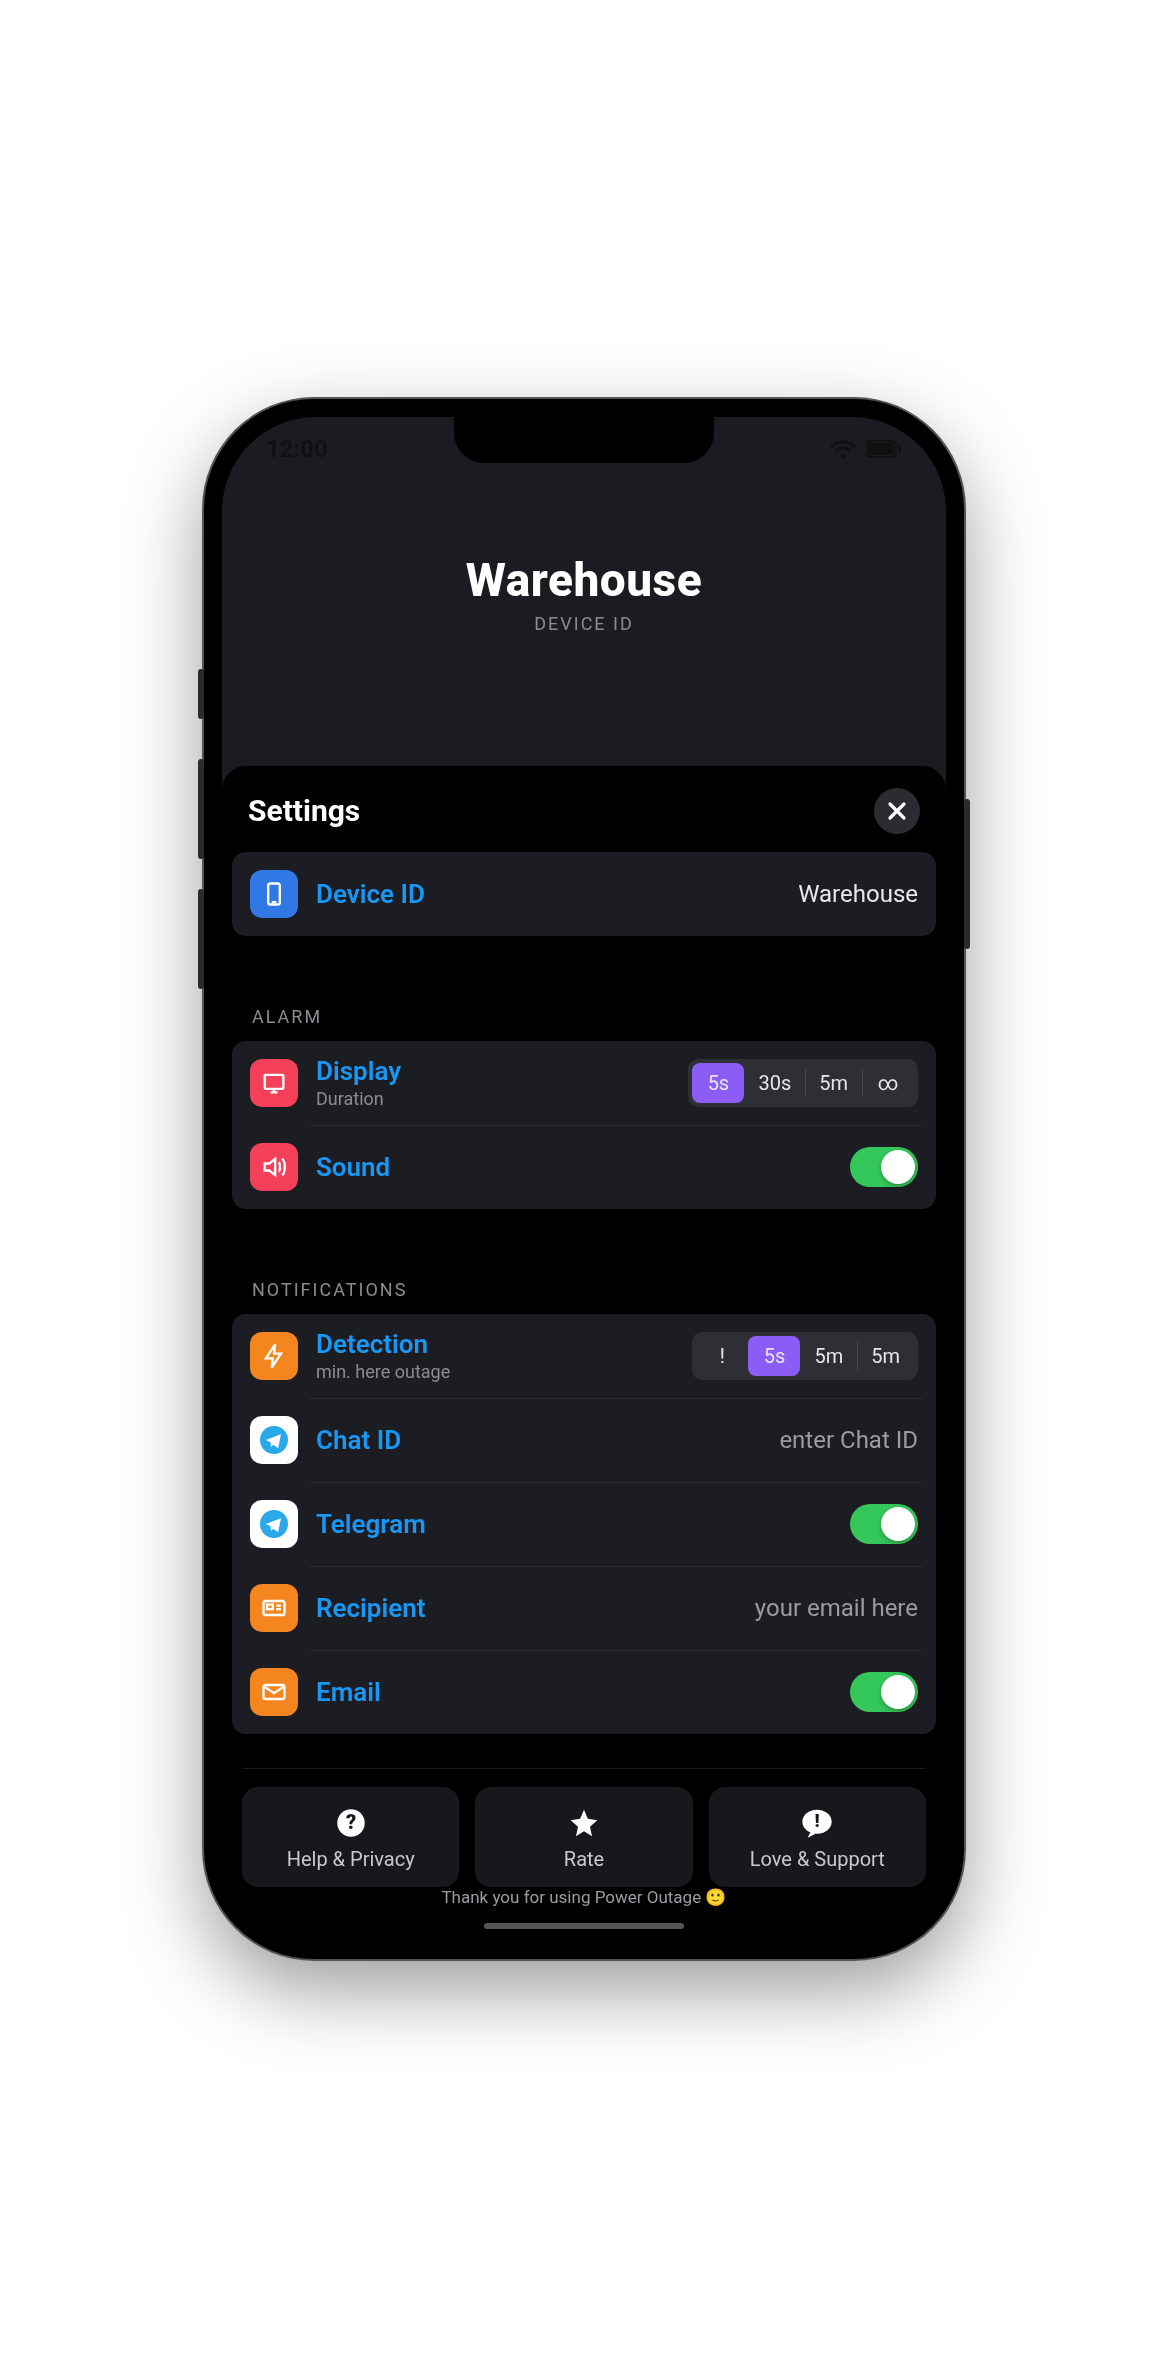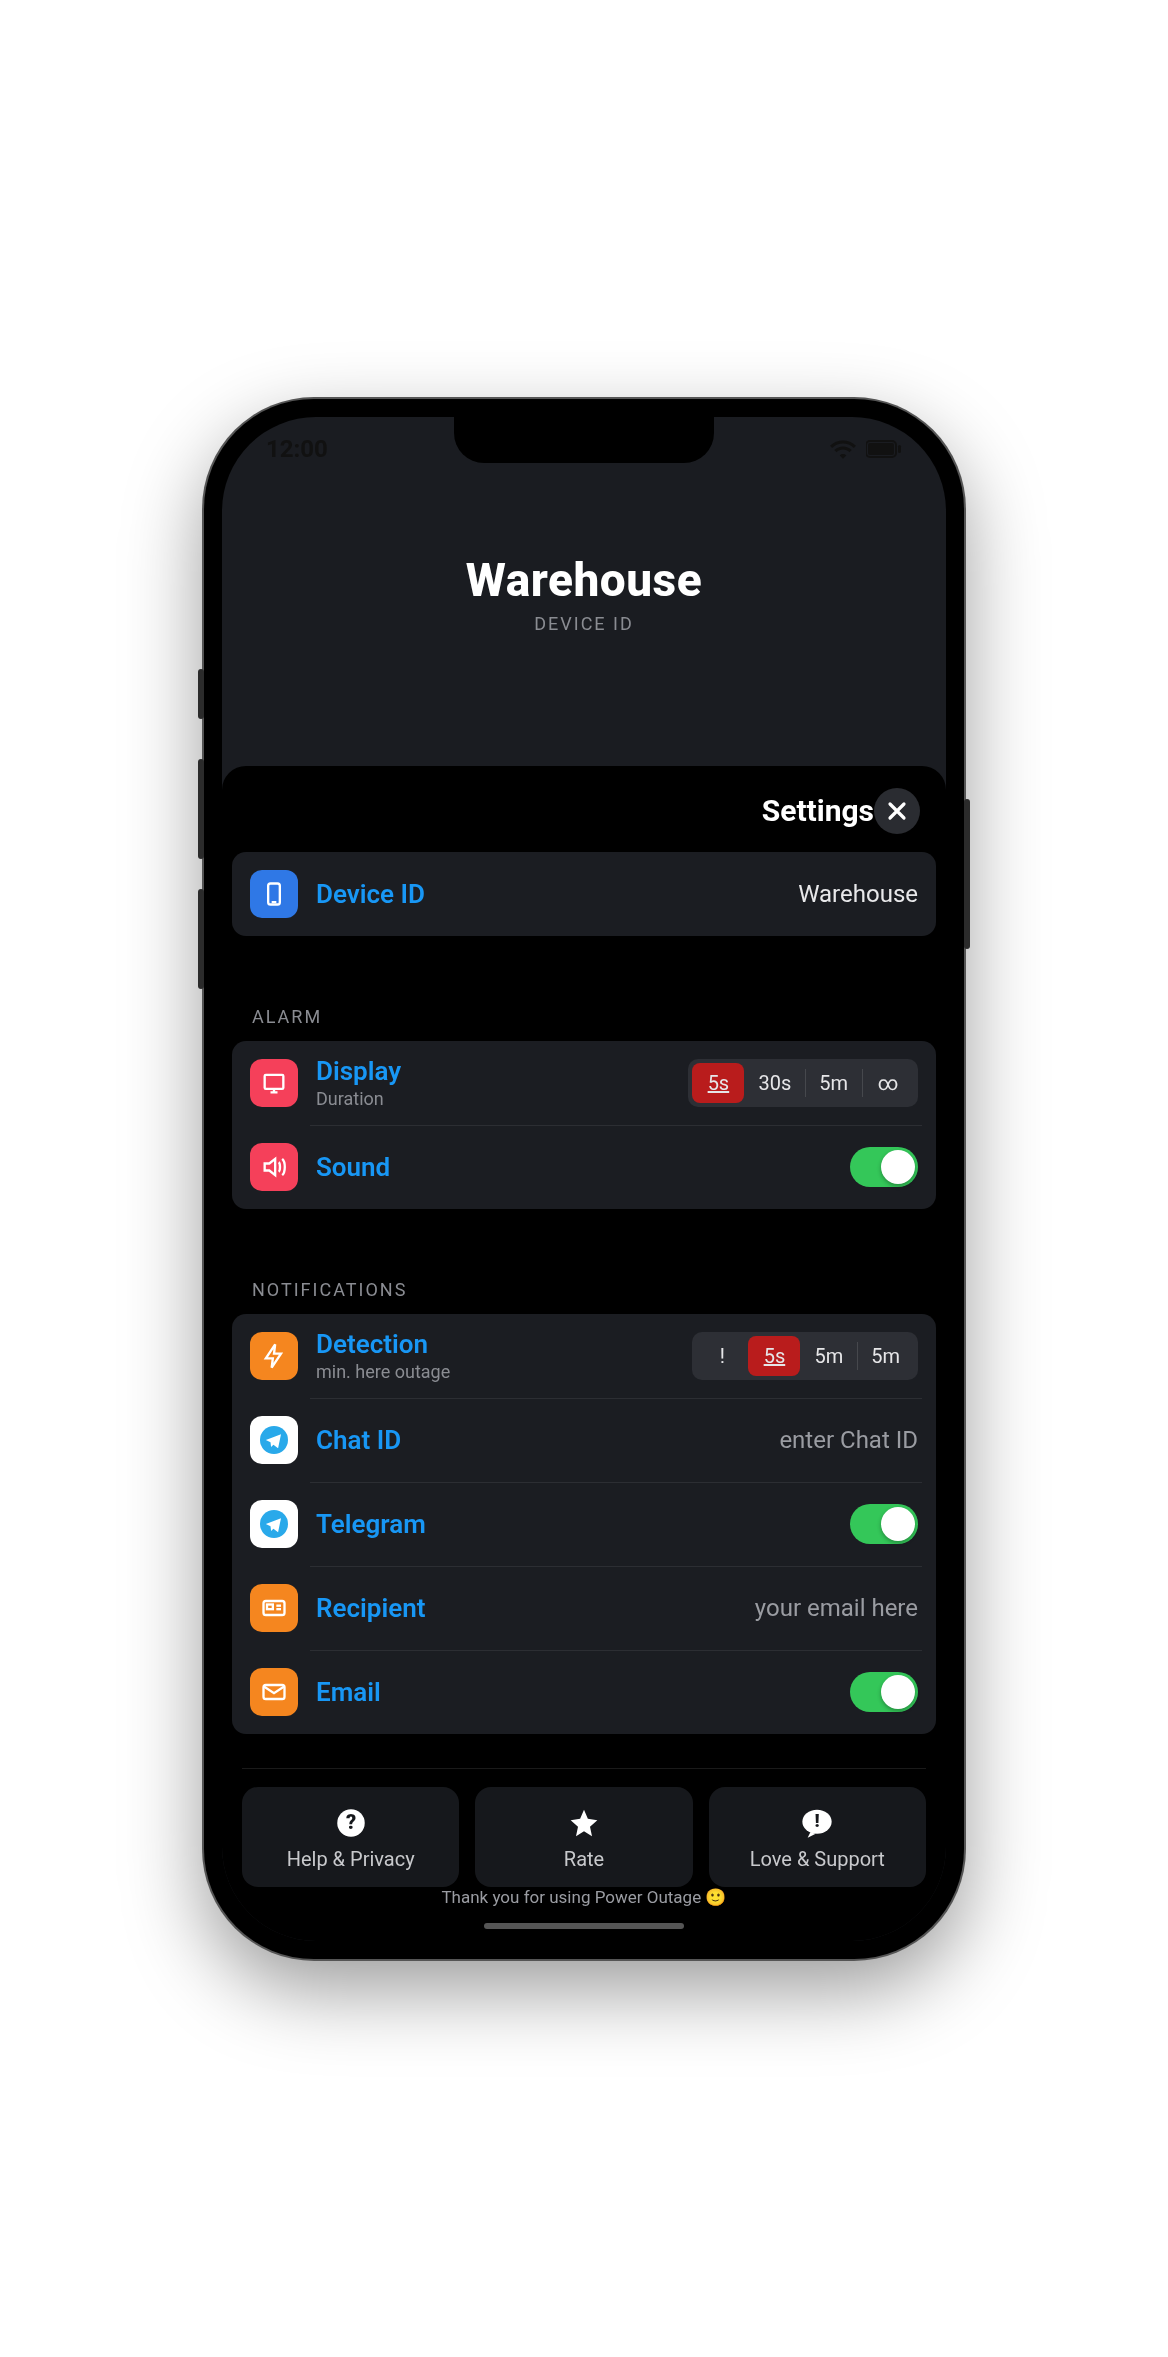--- a/index.html
+++ b/index.html
@@ -90,21 +90,20 @@
   .sheet-header {
     display: flex;
     align-items: center;
     padding: 22px 26px 18px;
   }
   .sheet-title {
     font-size: 30px;
     font-weight: 700;
     color: #fff;
     flex: 1;
-    text-align: right;
   }
   .close-btn {
     width: 46px;
     height: 46px;
     border-radius: 50%;
     background: #2a2c31;
     display: flex;
     align-items: center;
     justify-content: center;
     color: #fff;
@@ -185,21 +184,21 @@
   }
   .seg-item {
     padding: 8px 14px;
     font-size: 20px;
     color: #e6e6e8;
     border-radius: 8px;
     min-width: 52px;
     text-align: center;
     position: relative;
   }
-  .seg-item.sel { background: #b91c1c; text-decoration: underline; }
+  .seg-item.sel { background: #8b5cf6; }
   .seg-item + .seg-item::before {
     content:"";
     position:absolute;
     left:0; top:6px; bottom:6px;
     width:1px;
     background: rgba(255,255,255,0.12);
   }
   .seg-item.sel + .seg-item::before,
   .seg-item.sel::before { display:none; }
   .toggle {

